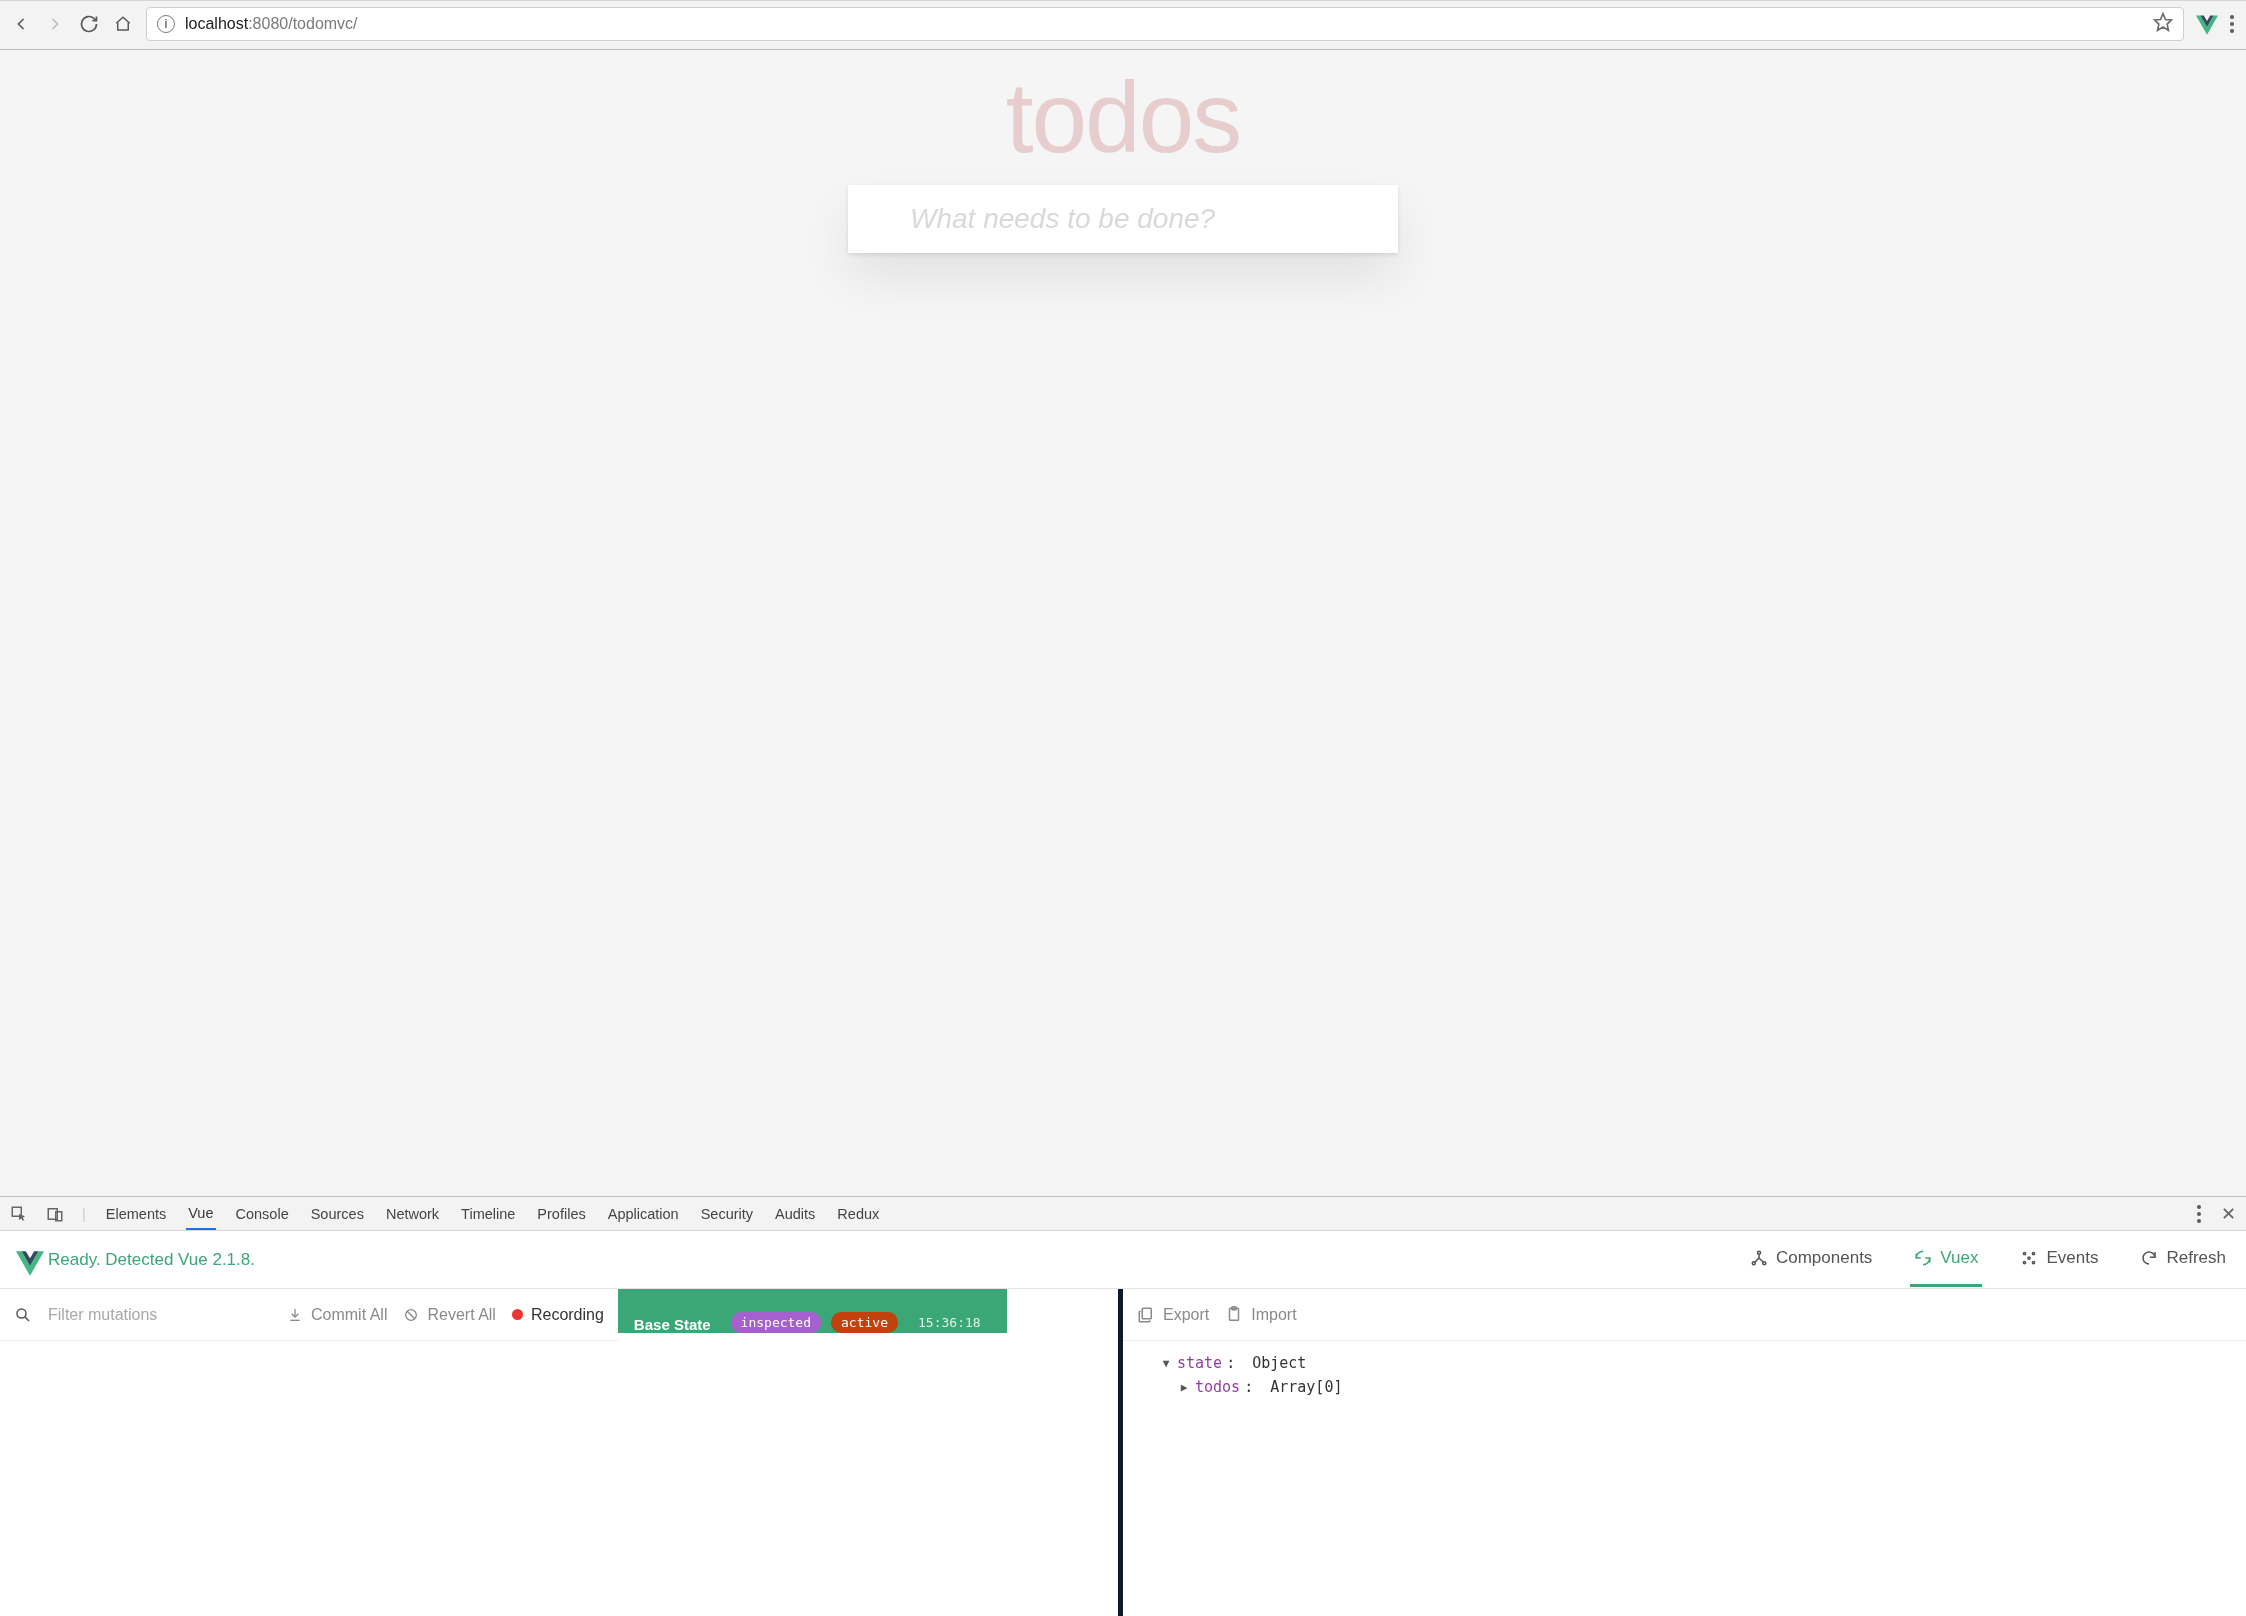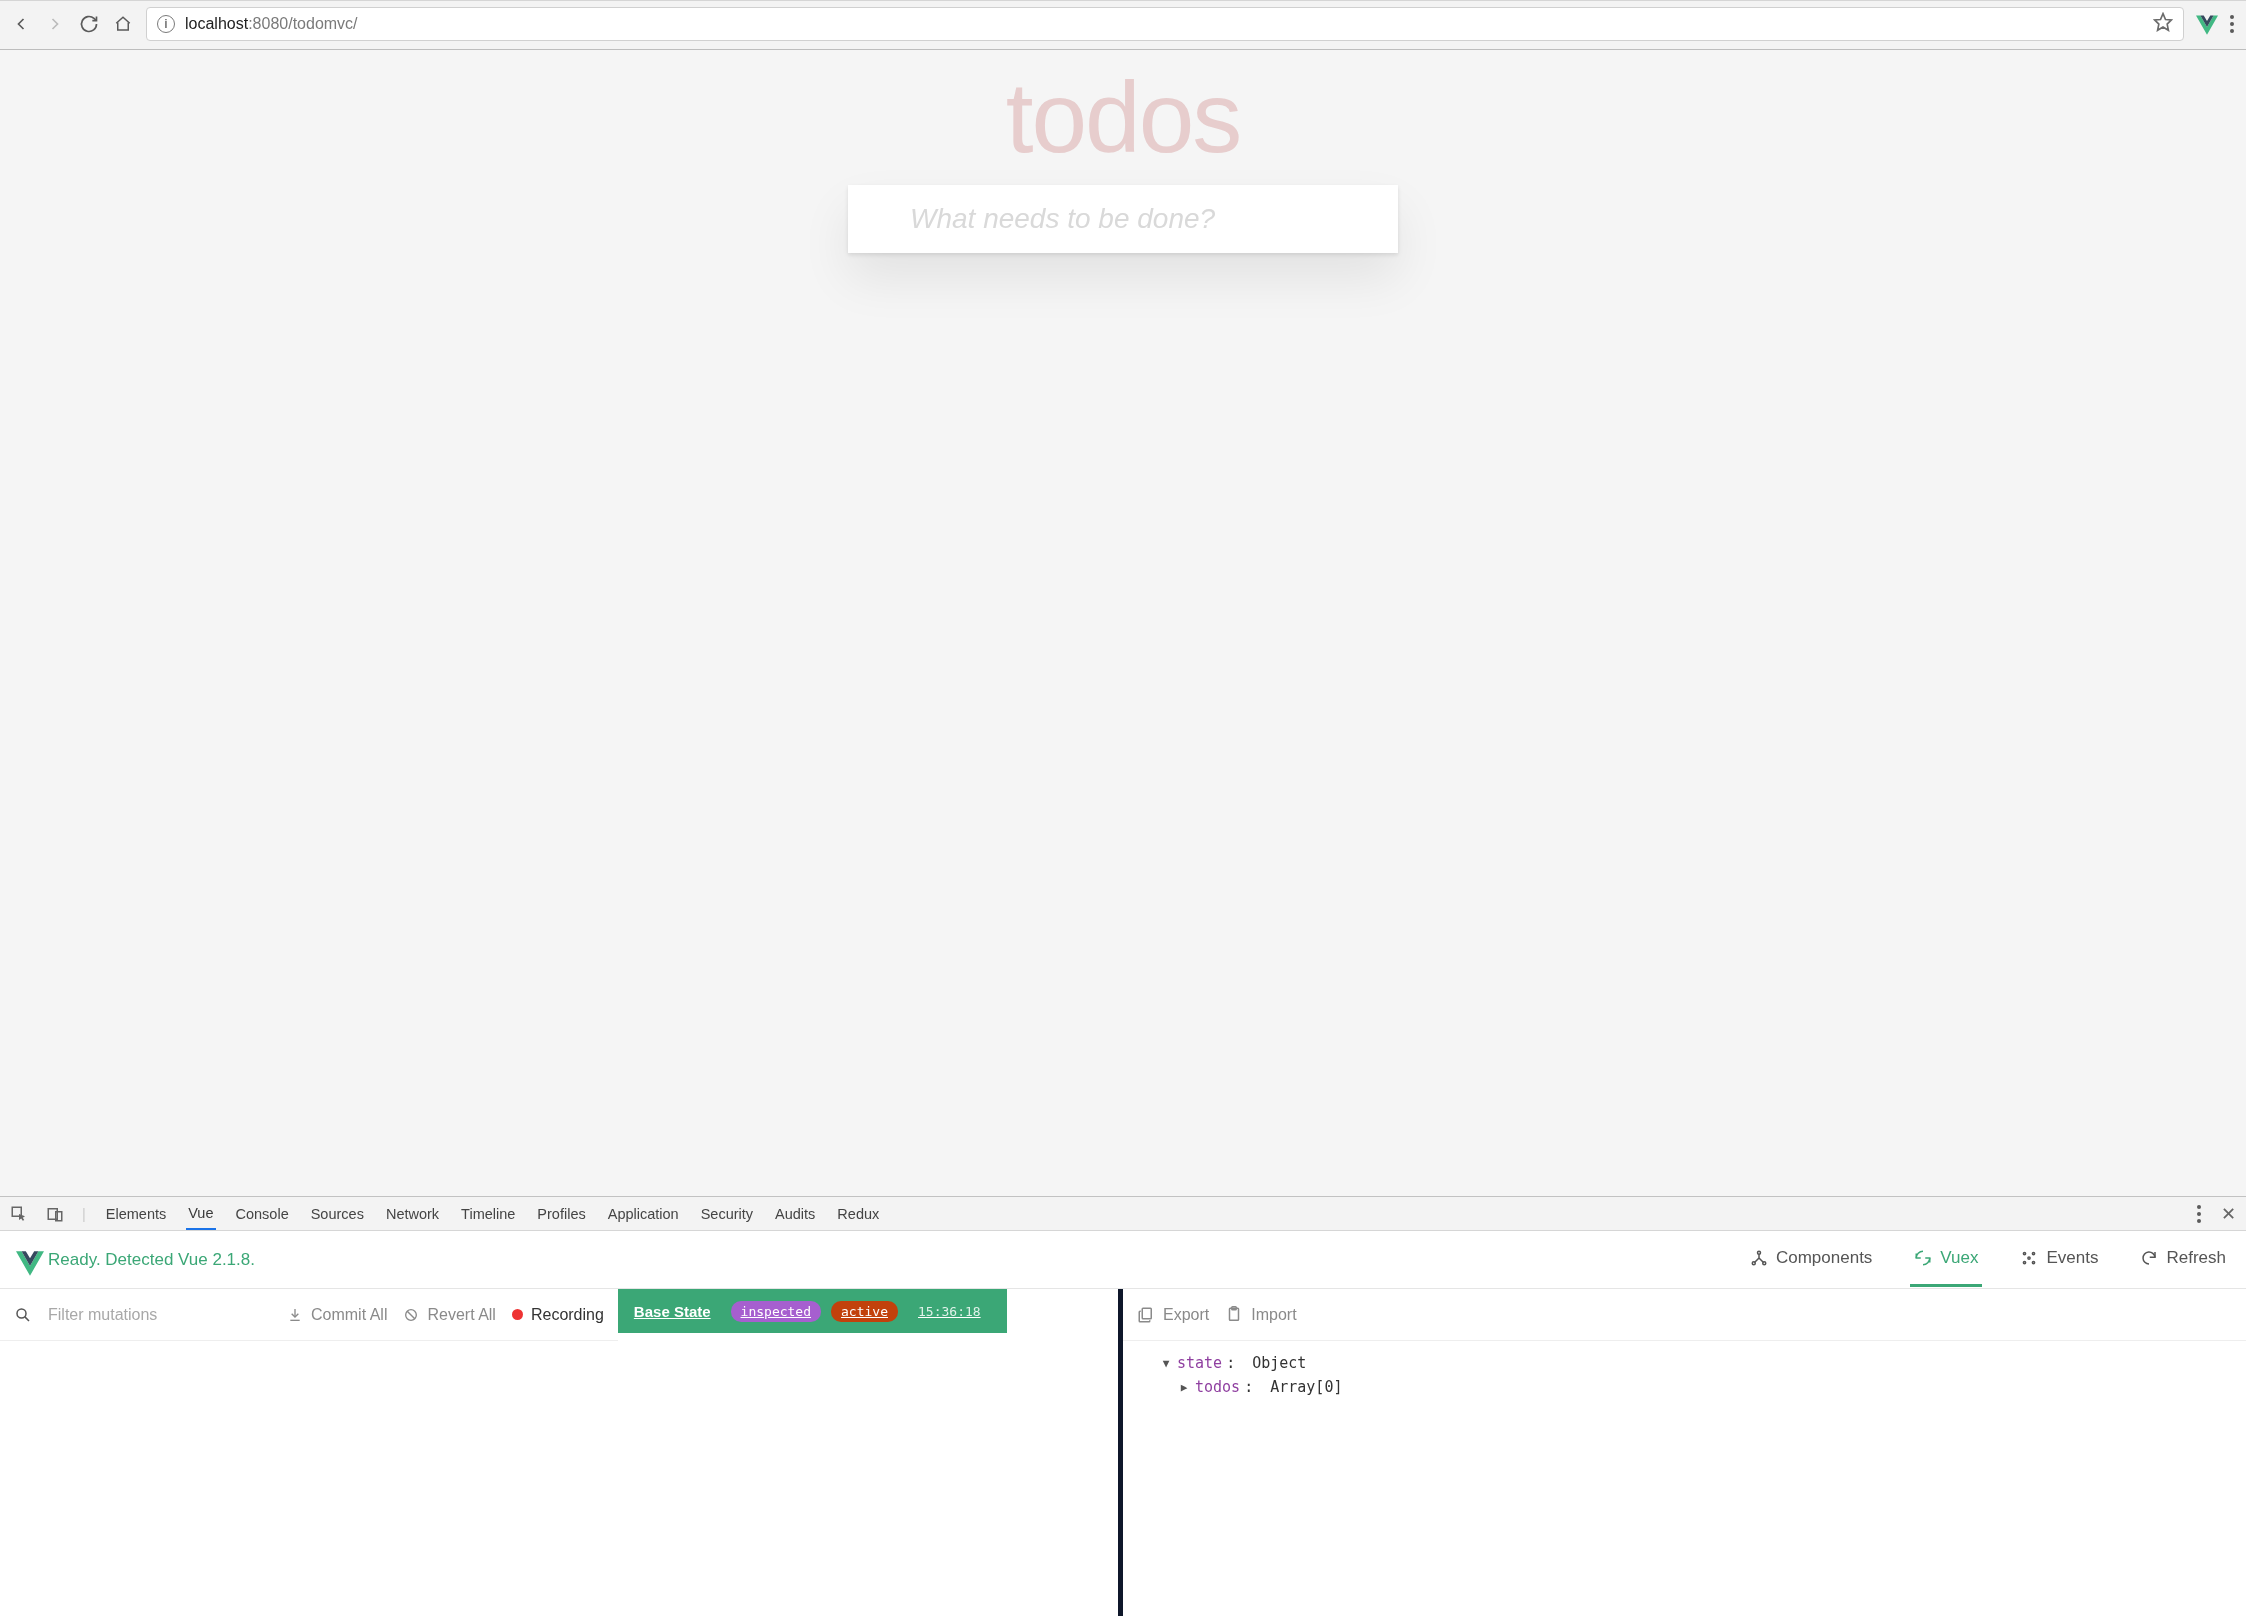--- a/index.html
+++ b/index.html
@@ -258,28 +258,27 @@
     flex:0 0 200px;
   }
   .pane-tools input::placeholder{color:#a8a8a8;}
   .pane-tools .spacer{flex:1;}
   .tool-link{
     display:flex;align-items:center;gap:8px;cursor:pointer;color:#8a8a8a;
   }
   .rec-dot{width:11px;height:11px;border-radius:50%;background:#e33;}
 
   .mutation-row{
-    display:flex;align-items:center;
+    display:flex;align-items:flex-end;
     background:#3ba776;
     color:#fff;
     height:44px;
-    padding:8px 16px;
+    padding:0 16px;
     gap:10px;
     font-size:15px;
-    text-decoration:underline;
   }
   .mutation-row .name{font-weight:600;}
   .mutation-row .spacer{flex:1;}
   .badge{
     font-family:ui-monospace,Menlo,monospace;
     font-size:13px;
     padding:3px 10px;
     border-radius:10px;
   }
   .badge.purple{background:#a65fcf;}

